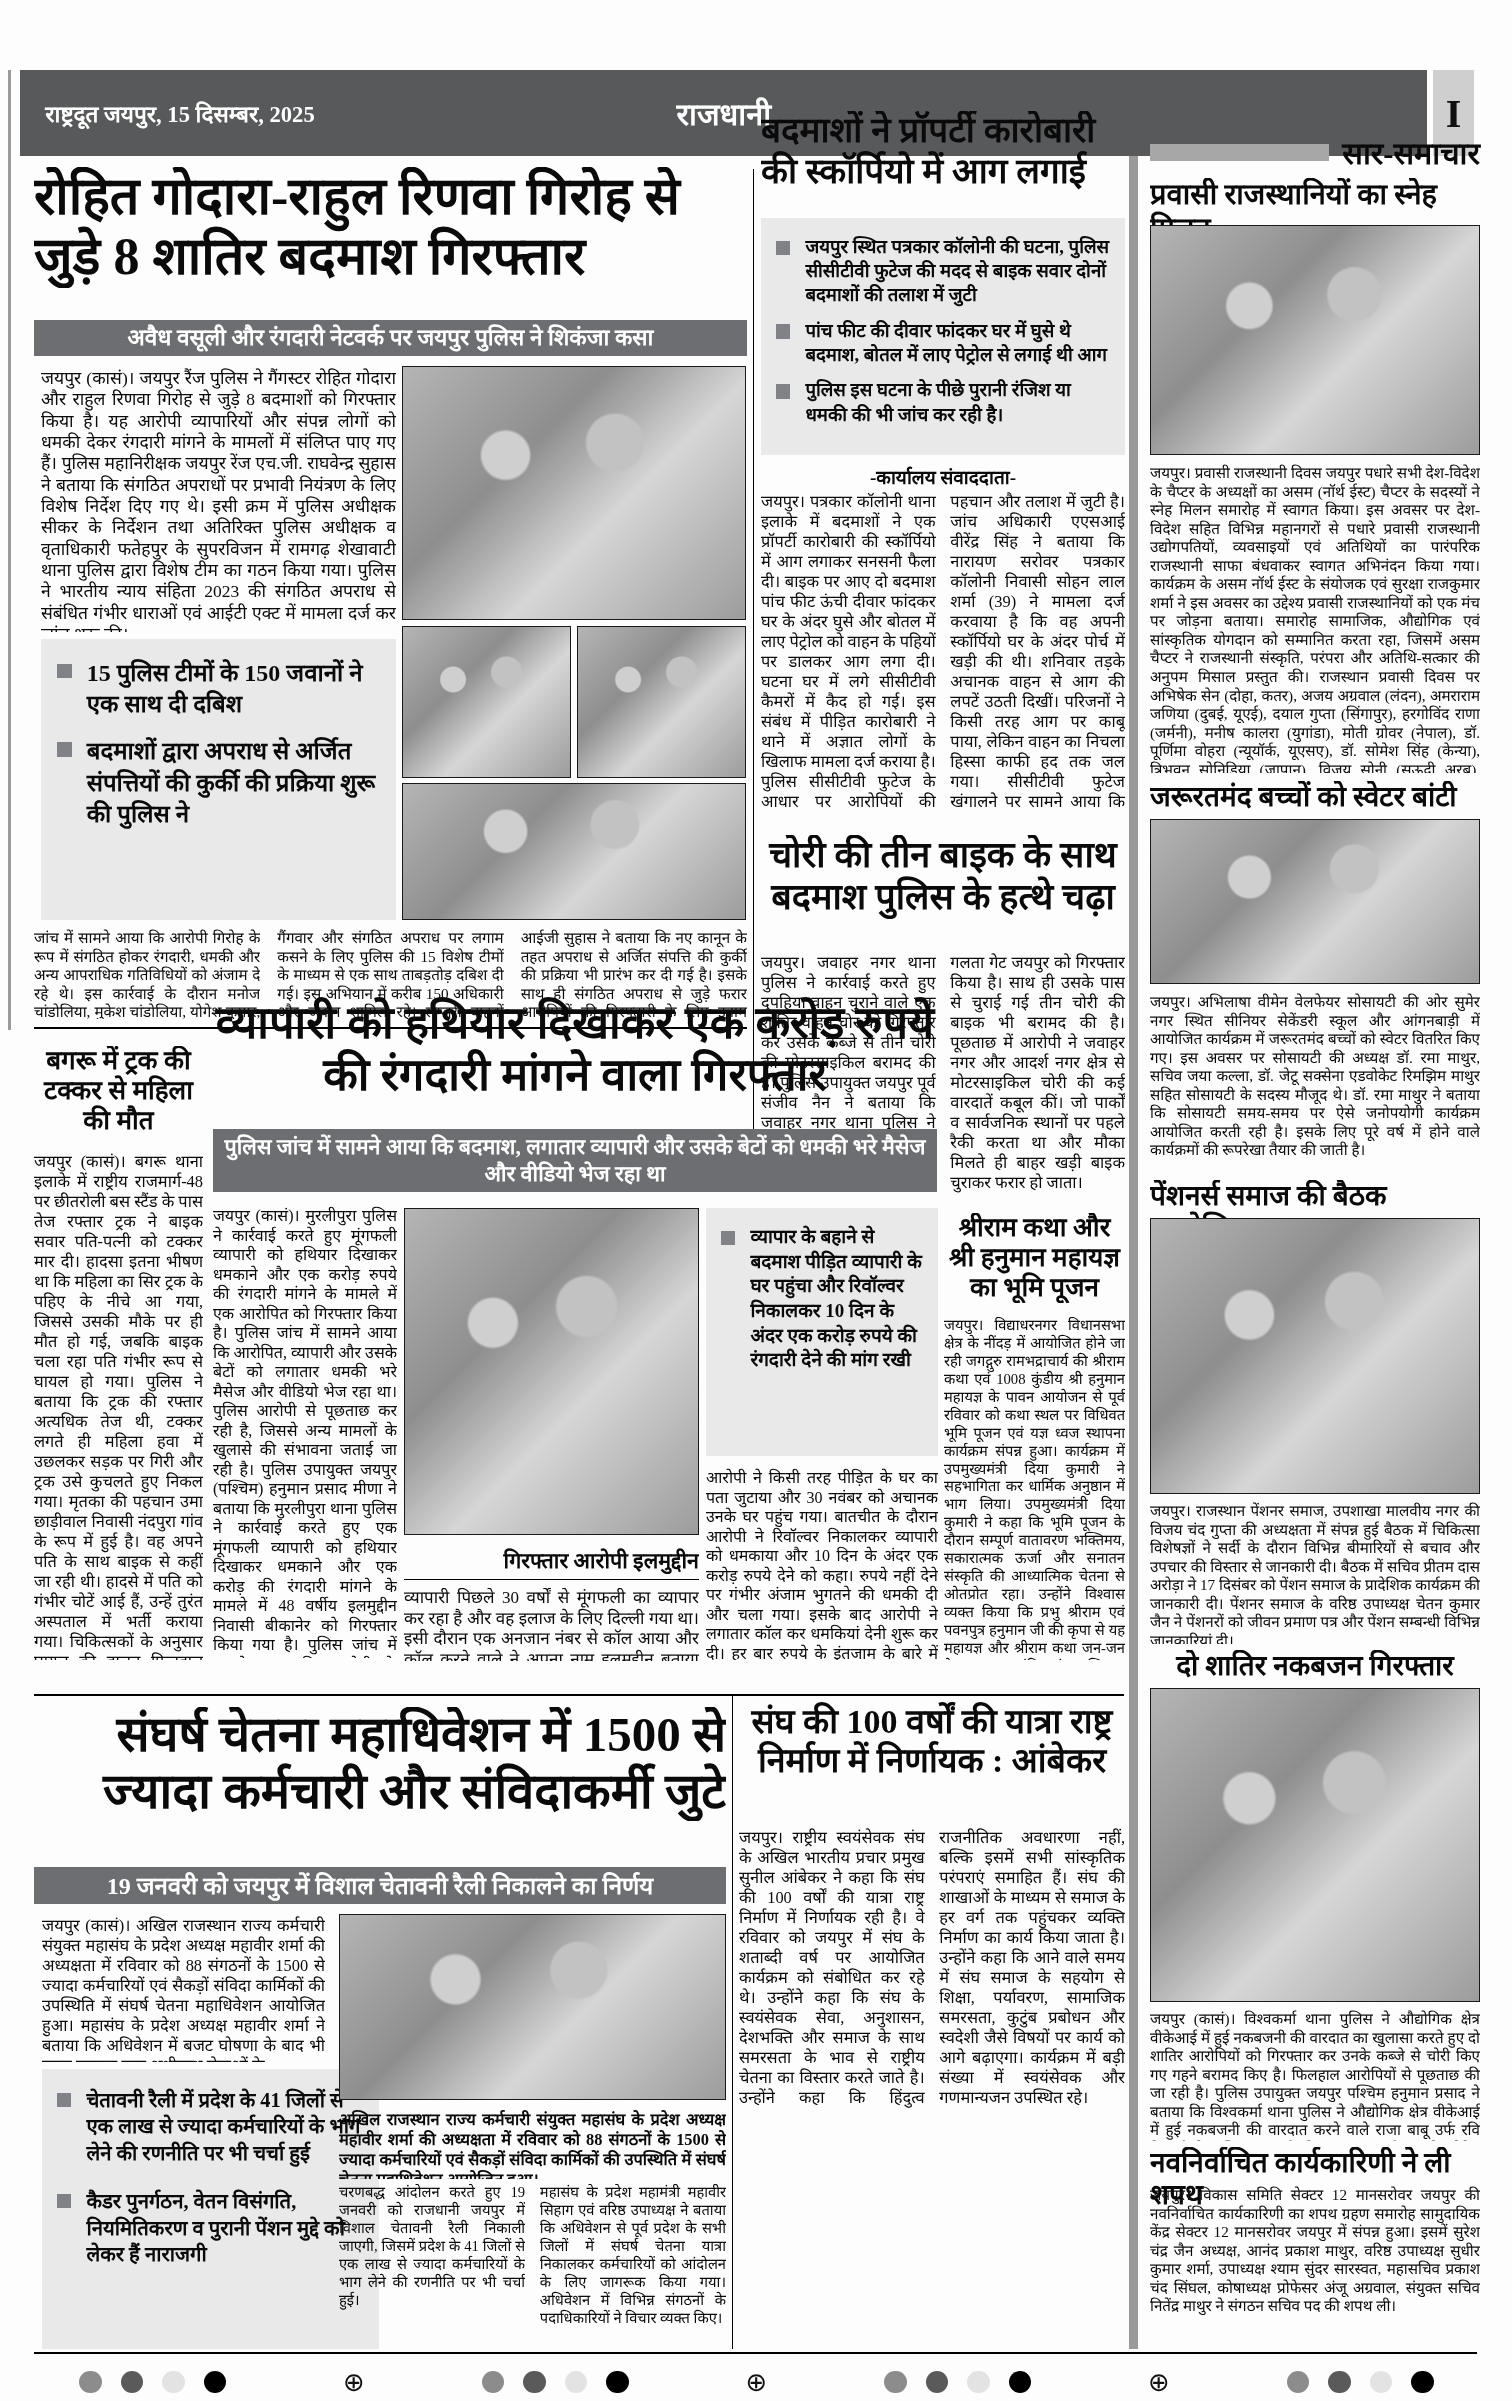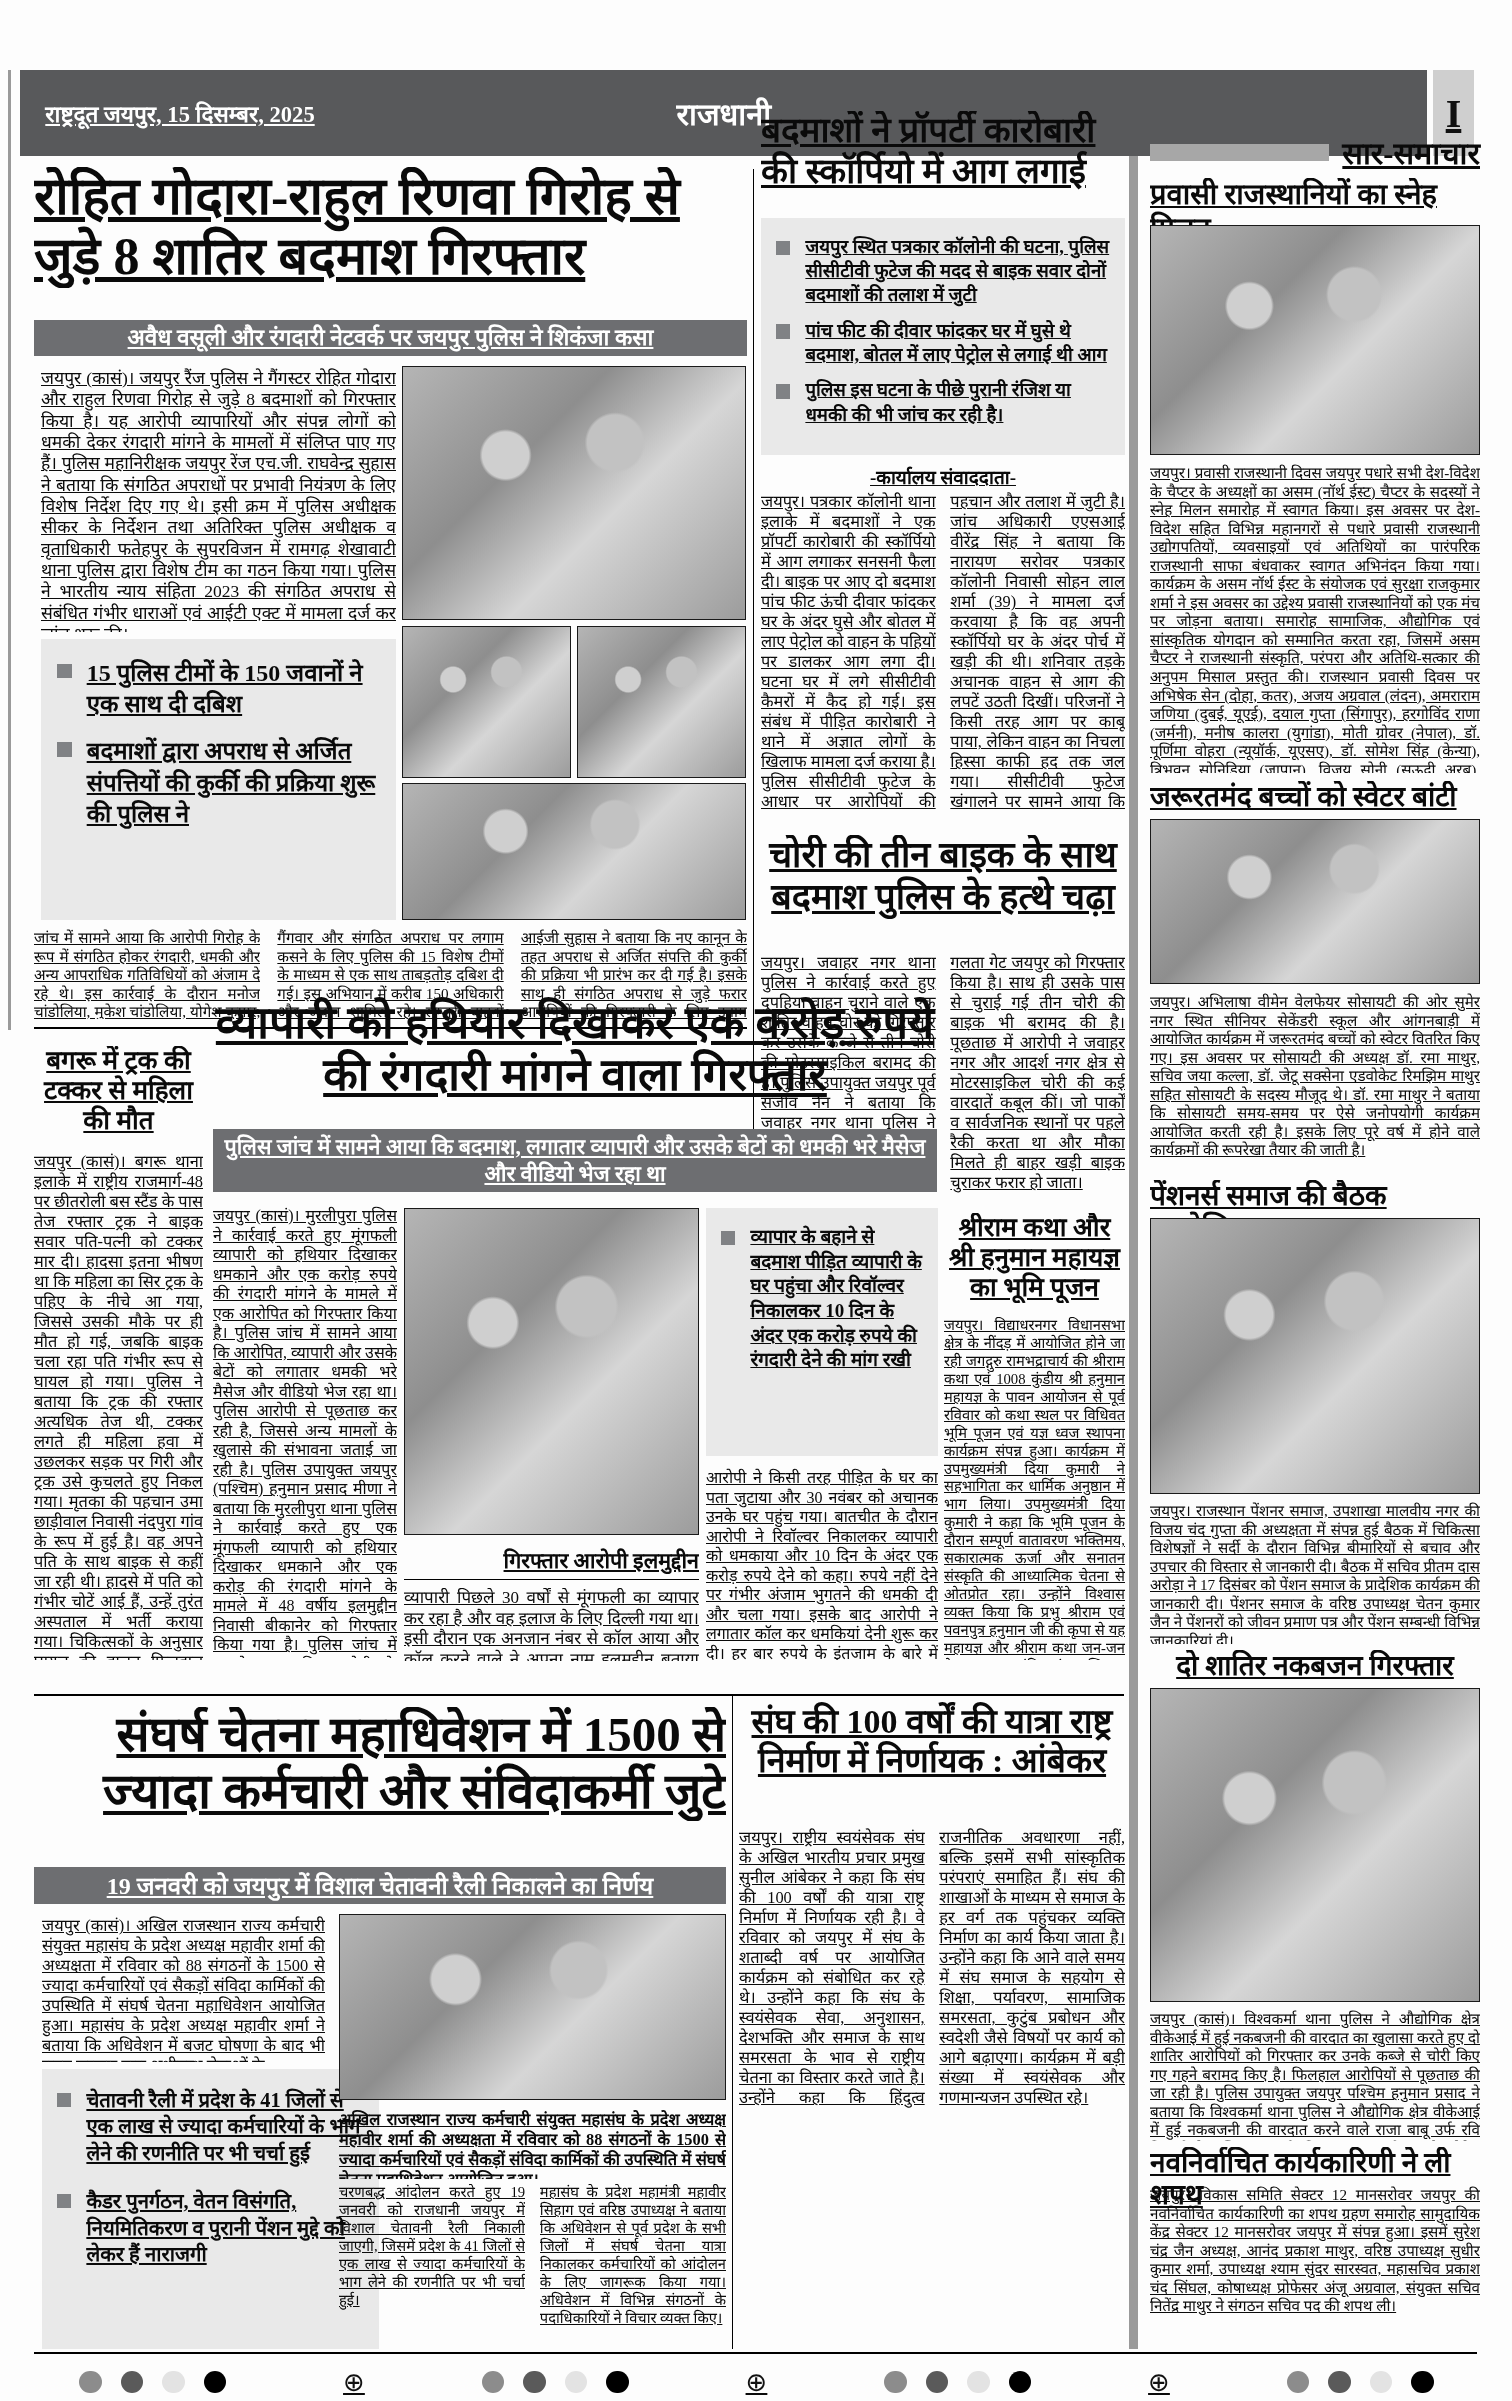--- a/index.html
+++ b/index.html
@@ -1,21 +1,21 @@
 <!DOCTYPE html>
 <html style="font-size:9px"><head>
 <meta charset="utf-8">
 <style>
   html,body{margin:0;padding:0;}
   body{
     width:1512px;height:2401px;position:relative;background:#fdfdfd;
     font-family:"Liberation Serif","DejaVu Serif",serif;color:#0a0a0a;
     overflow:hidden;
   }
-  .abs{position:absolute;text-decoration:underline;}
+  .abs{position:absolute;}
   .masthead{left:20.3px;top:70px;width:1407px;height:86px;background:#58595b;color:#fff;
     display:flex;align-items:center;}
   .masthead .edition{font-size:22.6px;font-weight:bold;padding-left:25px;white-space:nowrap;}
   .masthead .section{position:absolute;left:0;right:0;text-align:center;font-size:30.5px;font-weight:bold;}
   .marker-box{left:1433px;top:70px;width:41px;height:86px;background:#cfcfcf;
     display:flex;align-items:center;justify-content:center;font-size:40px;font-weight:bold;color:#111;}
   .trim{background:#9a9a9a;}
   .hl{font-weight:bold;line-height:1.16;letter-spacing:0;overflow:hidden;}
   .subbar{background:#6d6e71;color:#fff;font-weight:bold;display:flex;align-items:center;justify-content:center;
     text-align:center;overflow:hidden;line-height:1.25;}

